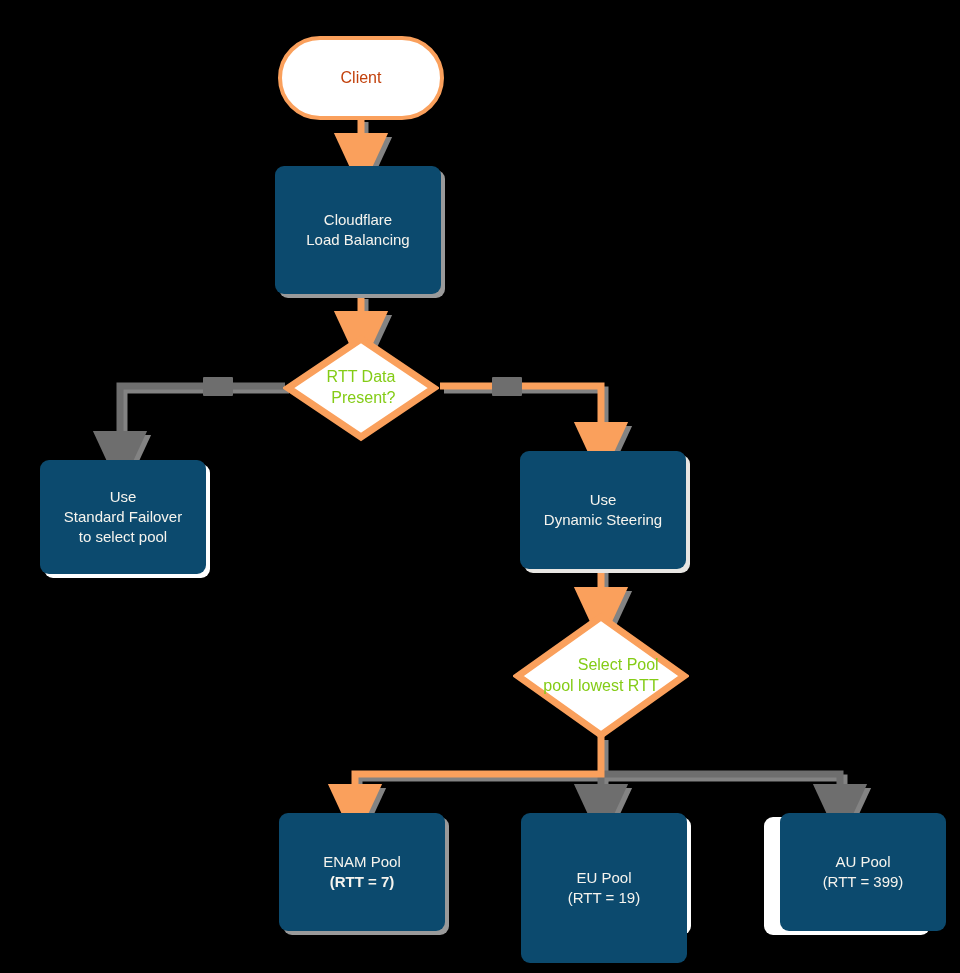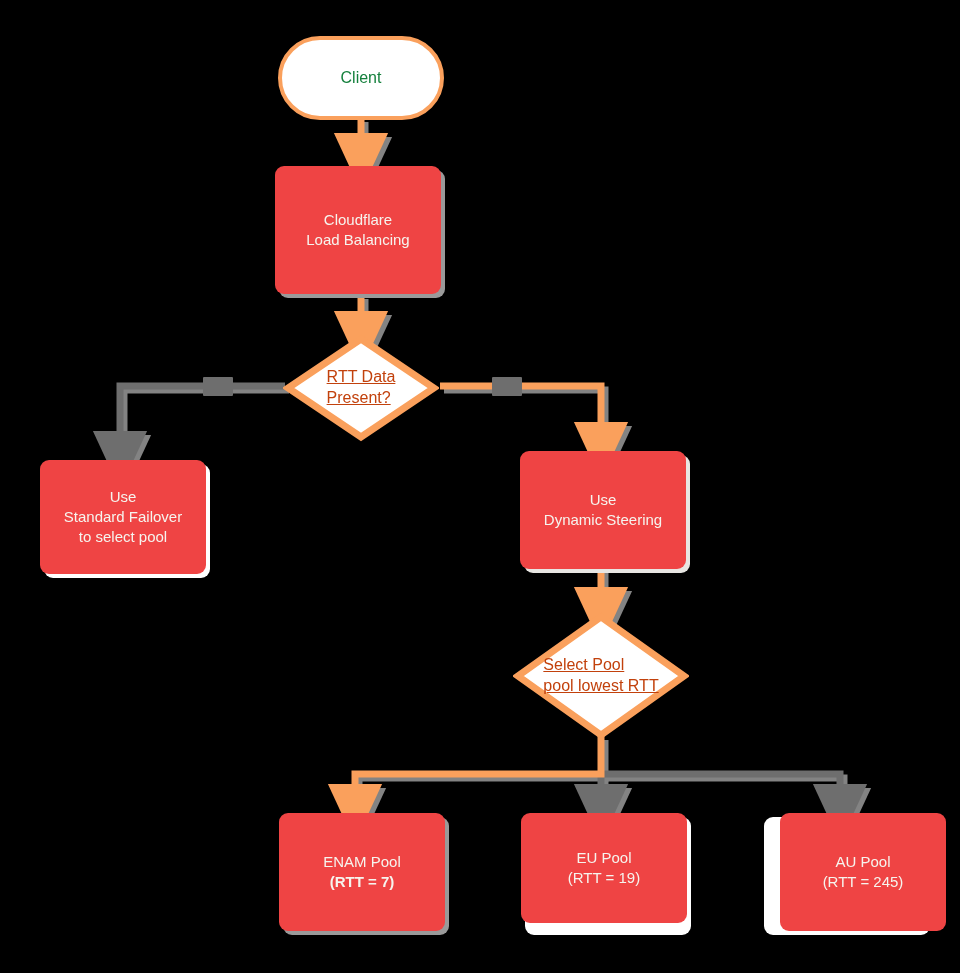--- a/index.html
+++ b/index.html
@@ -9,41 +9,40 @@
     overflow:hidden;
   }
   #stage{position:relative;width:960px;height:973px;background:#000000;}
   svg.layer{position:absolute;left:0;top:0;width:960px;height:973px;}
 
   .node{position:absolute;box-sizing:border-box;display:flex;align-items:center;justify-content:center;text-align:center;}
   .node .label{line-height:1.32;white-space:pre-line;}
 
   
   .box-fill{
-    background:#ef4444;
+    background:#0c4a6e;
     border-radius:9px;
     color:#F6F4EE;
     font-size:15px;
   }
   
   .stadium{
     background:#FFFFFF;
     border:4px solid #FAA05C;
     border-radius:999px;
-    color:#15803d;
+    color:#c2410c;
     font-size:16px;
   }
   .diamond-wrap{position:absolute;}
   .diamond-shape{position:absolute;left:0;top:0;width:100%;height:100%;}
   .diamond-text{
     position:absolute;left:0;top:0;width:100%;height:100%;
-    display:flex;align-items:center;justify-content:center;text-align:left;
-    color:#c2410c;font-size:16px;line-height:1.3;white-space:pre-line;
+    display:flex;align-items:center;justify-content:center;text-align:right;
+    color:#84cc16;font-size:16px;line-height:1.3;white-space:pre-line;
     pointer-events:none;
-    text-decoration:underline;
   }
   .bold{font-weight:bold;}
   .edge-label{
     position:absolute;background:#6E6E6E;border-radius:1px;
   }
 </style>
 </head>
 <body>
 
 <div id="stage">
@@ -132,24 +131,24 @@
 pool lowest RTT</div>
   </div>
 
   <div style="position:absolute;left:283px;top:817px;width:166px;height:118px;background:#9A9A9A;border-radius:9px;"></div>
   <div class="node box-fill" style="left:279px;top:813px;width:166px;height:118px;flex-direction:column;">
     <span class="label">ENAM Pool</span>
     <span class="label bold">(RTT = 7)</span>
   </div>
 
   <div style="position:absolute;left:525px;top:817px;width:166px;height:118px;background:#FFFFFF;border-radius:9px;"></div>
-  <div class="node box-fill" style="left:521px;top:813px;width:166px;height:110px;flex-direction:column;">
+  <div class="node box-fill" style="left:521px;top:813px;width:166px;height:150px;flex-direction:column;">
     <span class="label">EU Pool</span>
     <span class="label">(RTT = 19)</span>
   </div>
 
   <div style="position:absolute;left:764px;top:817px;width:166px;height:118px;background:#FFFFFF;border-radius:9px;"></div>
   <div class="node box-fill" style="left:760px;top:813px;width:166px;height:118px;flex-direction:column;margin-left:20px;">
     <span class="label">AU Pool</span>
-    <span class="label">(RTT = 245)</span>
+    <span class="label">(RTT = 399)</span>
   </div>
 
 </div>
 
 </body></html>

